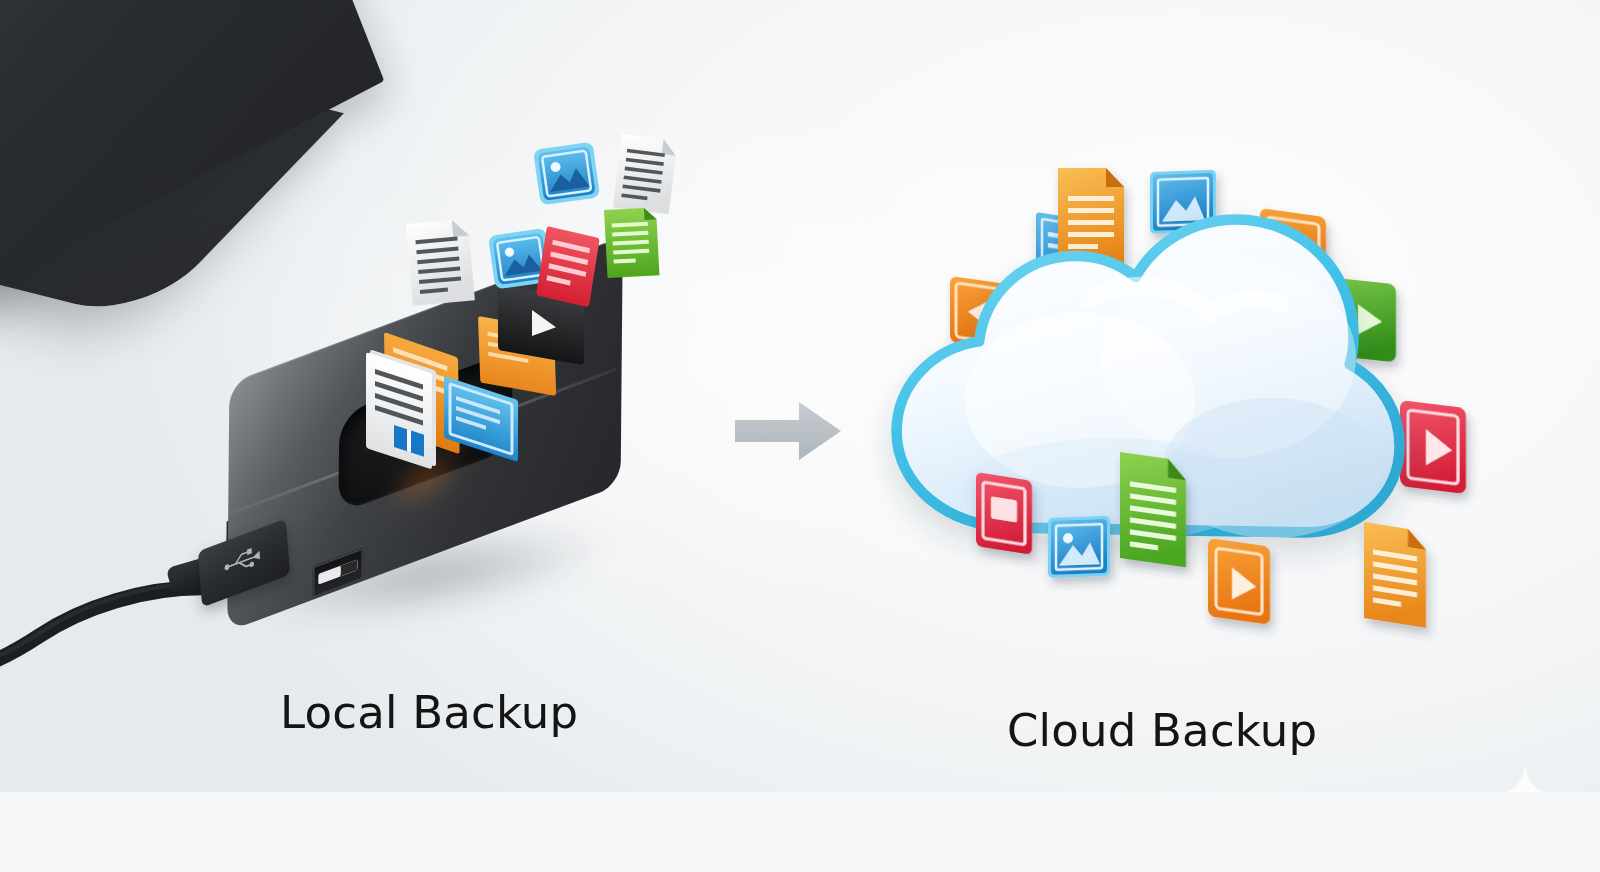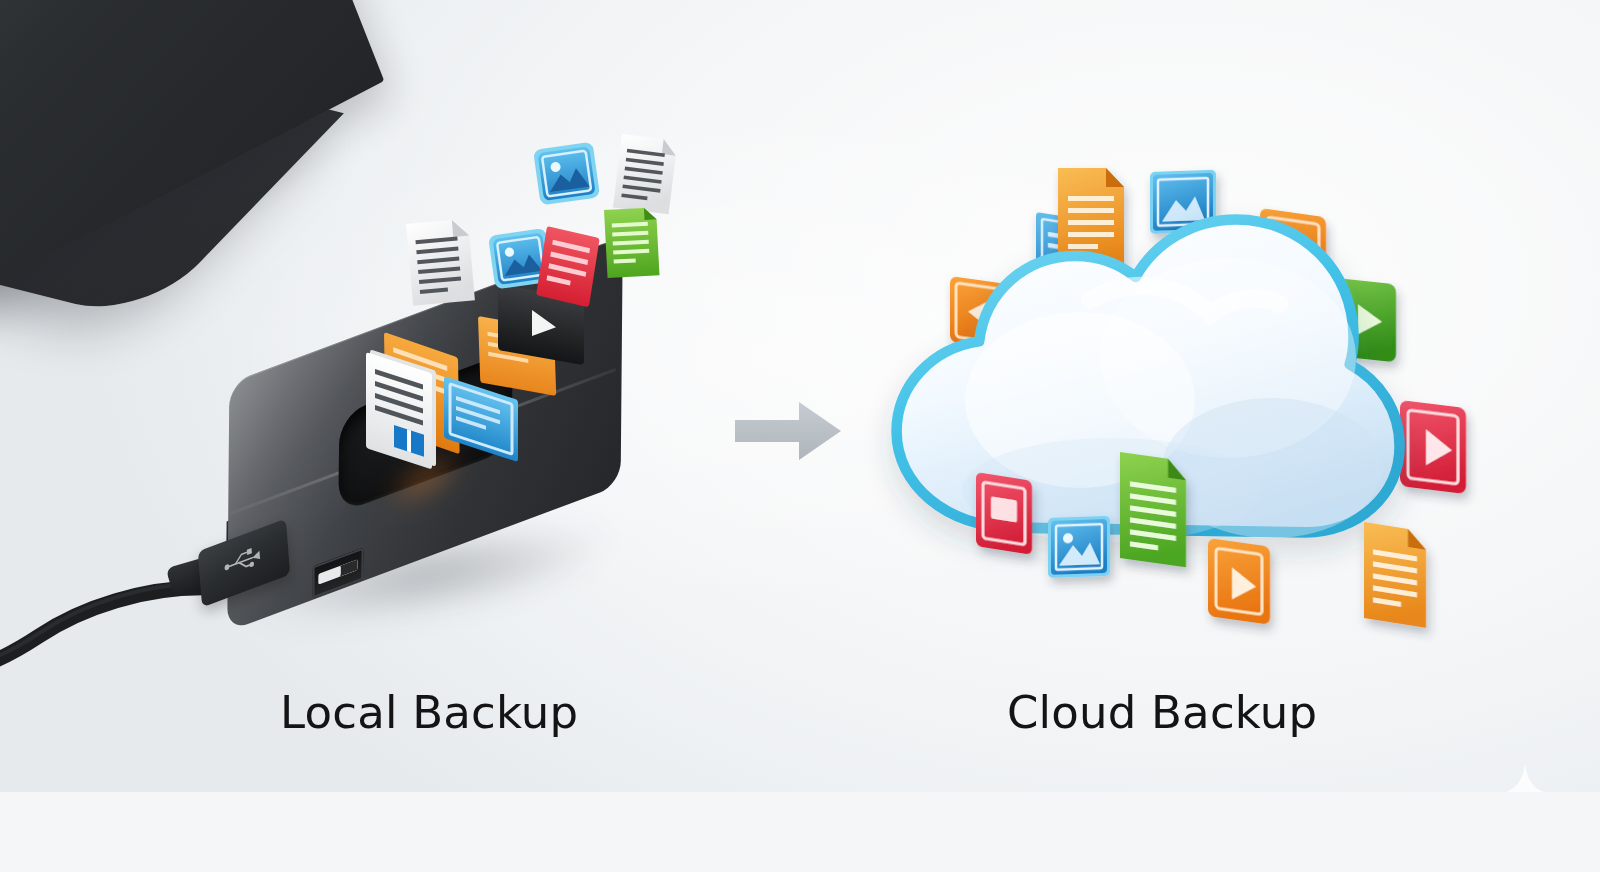--- a/index.html
+++ b/index.html
@@ -84,21 +84,21 @@
   .arrow{position:absolute;left:733px;top:396px;width:110px;height:70px;}
 
   
   .cloud-wrap{position:absolute;left:880px;top:150px;width:560px;height:500px;}
 
   
   .caption{position:absolute;color:#141414;font-size:45px;font-weight:400;
      letter-spacing:.2px;white-space:nowrap;
      font-family:"DejaVu Sans","Liberation Sans",sans-serif;}
   #cap-local{left:280px;top:686px;}
-  #cap-cloud{left:1007px;top:686px;text-align:right;}
+  #cap-cloud{left:1007px;top:704px;text-align:right;}
 
   
   .sparkle{position:absolute;left:1490px;top:760px;width:70px;height:70px;opacity:.85;}
 </style>
 </head>
 <body>
 
 <div id="stage">
 
   <div class="bg"></div>

